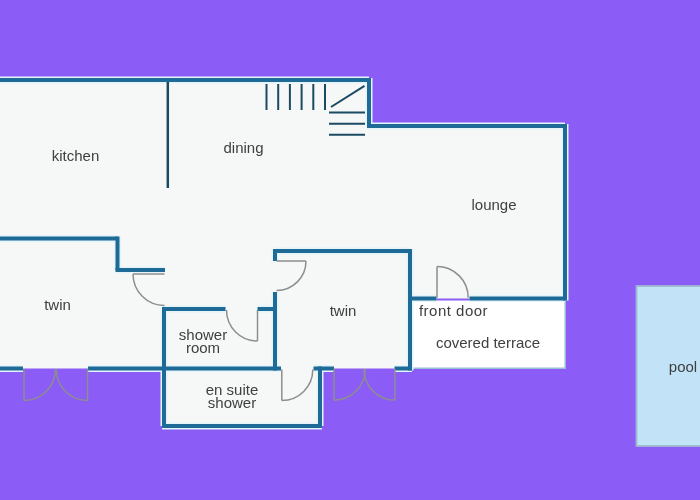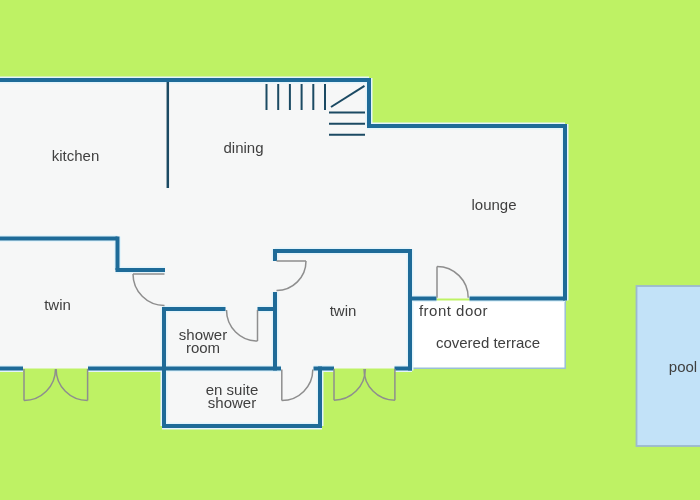--- a/index.html
+++ b/index.html
@@ -1,16 +1,16 @@
 <!DOCTYPE html>
 <html><head>
 <meta charset="utf-8">
 <style>
 html,body{margin:0;padding:0;background:#ffffff;}
-#stage{position:relative;width:700px;height:500px;overflow:hidden;background:#bef264;}
+#stage{position:relative;width:700px;height:500px;overflow:hidden;background:#8b5cf6;}
 svg{position:absolute;top:0;left:0;}
 text{font-family:"Liberation Sans",sans-serif;fill:#3f3f3f;font-size:15px;}
 </style>
 </head>
 <body>
 <div id="stage">
 <svg width="700" height="500" viewBox="0 0 700 500">
 
   <polygon points="0,80 369,80 369,126 565,126 565,298.5 410,298.5 410,368.5 322,368.5 322,426 164,426 164,368.5 0,368.5" fill="#f6f7f7" stroke="none"></polygon>
 

